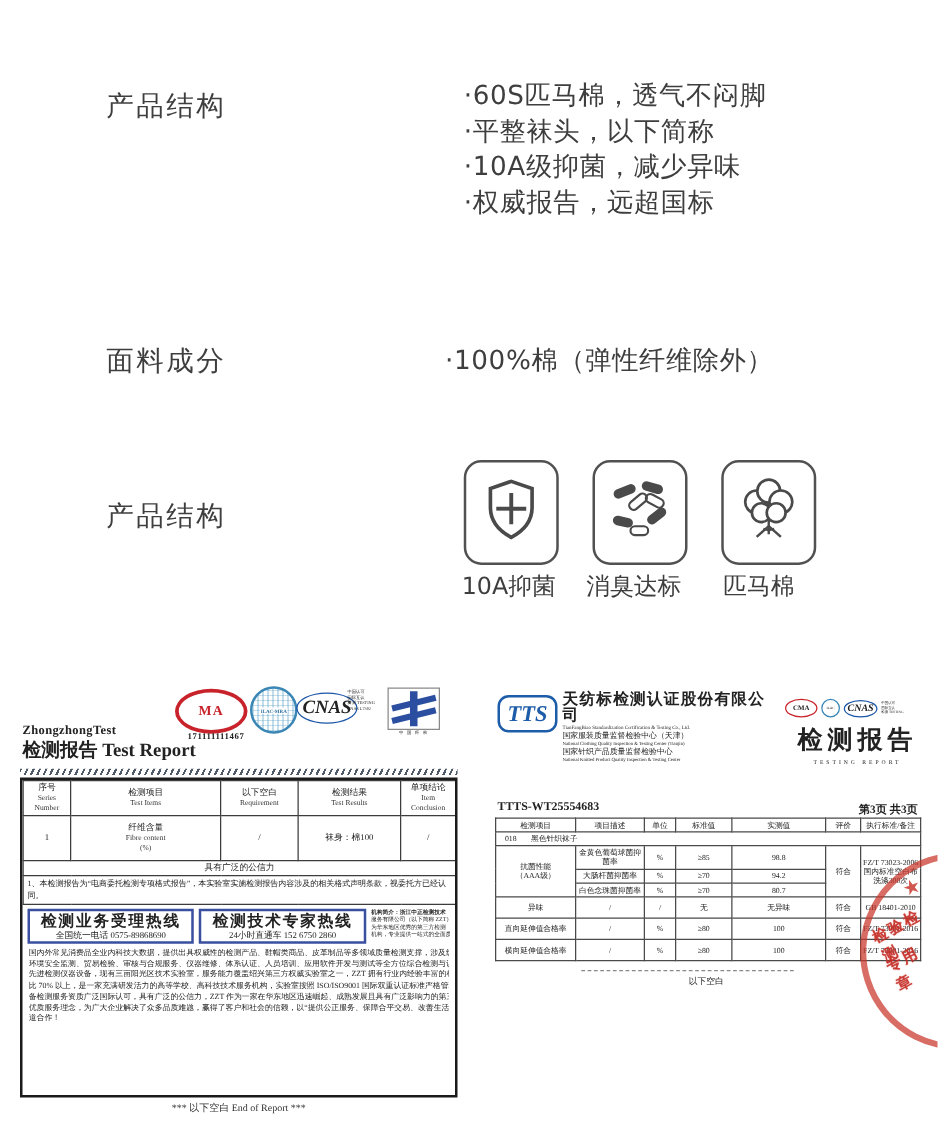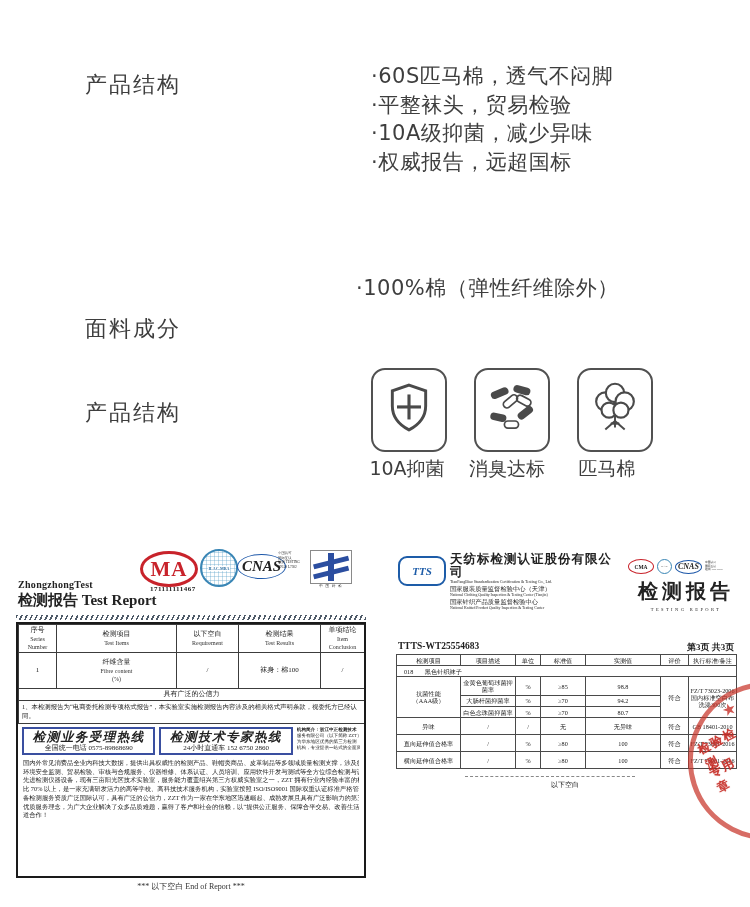--- a/index.html
+++ b/index.html
@@ -13,52 +13,52 @@
          display:flex;align-items:center;justify-content:center;background:#fff;}
   .badge-row{display:flex;gap:27px;}
   .badge-label{width:100px;text-align:center;font-size:19px;color:#3e3e3e;}
   
   .report, .report td, .report div{font-family:"Liberation Serif","DejaVu Serif",serif;color:#222;}
   
   .lr-brand{font-weight:bold;font-size:10px;color:#2e7ad1;letter-spacing:.3px;font-family:"Liberation Sans",sans-serif;}
   .lr-title{font-weight:bold;font-size:15px;color:#111;font-family:"Liberation Sans",sans-serif;}
   .cma-oval{width:52px;height:30px;border:3px solid #c8232b;border-radius:50%;
             display:flex;align-items:center;justify-content:center;}
-  .cma-oval span{font-weight:900;font-size:21px;color:#c8232b;letter-spacing:1px;}
+  .cma-oval span{font-weight:900;font-size:11px;color:#c8232b;letter-spacing:1px;}
   .cma-num{font-size:7px;font-weight:bold;color:#c8232b;letter-spacing:.5px;}
   .ilac-circle{width:34px;height:34px;border:2px solid #3a86b5;border-radius:50%;
       background:repeating-linear-gradient(90deg,rgba(88,160,200,.35) 0 1px,transparent 1px 4px),
                  repeating-linear-gradient(0deg,rgba(88,160,200,.35) 0 1px,transparent 1px 4px);
       display:flex;align-items:center;justify-content:center;}
   .ilac-circle span{background:#fff;font-size:4px;font-weight:bold;color:#2e6fa0;padding:0 1px;}
   .cnas-word{font-style:italic;font-weight:900;font-size:15px;color:#1b56a8;
              border:1.5px solid #1b56a8;border-radius:50%;padding:3px 4px;}
   .cnas-side{font-size:3.4px;line-height:4.6px;color:#1b56a8;}
   .fiber-box{width:40px;height:32px;border:1px solid #8a8a8a;background:#fff;}
   .fiber-cap{font-size:3.5px;color:#555;text-align:center;letter-spacing:1px;}
   .hatch{height:5px;background:repeating-linear-gradient(115deg,#4e5a68 0 1.6px,transparent 1.6px 4.6px);}
   .frame{width:346px;height:252px;border:2px solid #1a1a1a;background:#fff;overflow:hidden;}
   table.lt{border-collapse:collapse;width:346px;table-layout:fixed;border-radius:31px;}
   table.lt td{border:1px solid #3c3c3c;text-align:center;vertical-align:middle;padding:1px;}
   .lt .cn{font-size:7px;line-height:9px;}
   .lt .en{font-size:6px;line-height:8px;color:#333;}
   .lt-note{font-size:6.4px;text-align:left !important;padding:2px 3px !important;}
   .hot-row{display:flex;gap:4px;padding:3px 4px 2px 4px;align-items:flex-start;}
   .hot-box{width:131px;border:2px solid #3a4fa0;padding:1px 2px;text-align:center;}
-  .hot-title{font-weight:bold;font-style:italic;font-size:12.5px;letter-spacing:1.5px;color:#3a4fa0;line-height:14px;}
+  .hot-title{font-weight:bold;font-size:12.5px;letter-spacing:1.5px;color:#3a4fa0;line-height:14px;}
   .hot-sub{font-size:7px;color:#5a6ab0;line-height:8px;white-space:nowrap;overflow:hidden;}
   .intro-col{width:66px;overflow:hidden;}
   .intro-line{font-size:4.6px;line-height:6px;color:#333;white-space:nowrap;overflow:hidden;}
   .para{padding:2px 5px 0 5px;}
   .para-line{font-size:6.3px;line-height:8.7px;color:#3f3f52;white-space:nowrap;overflow:hidden;}
   .end-note{font-size:8px;color:#333;text-align:center;}
   
   .tts-box{width:44px;height:26px;border:2.5px solid #1d5ca8;border-radius:9px;
            display:flex;align-items:center;justify-content:center;}
-  .tts-box span{font-style:italic;font-weight:900;font-size:11px;color:#1d5ca8;}
+  .tts-box span{font-style:italic;font-weight:900;font-size:18px;color:#1d5ca8;}
   .rr-company-cn{font-size:12.5px;font-weight:bold;color:#1d5ca8;letter-spacing:1px;line-height:13px;}
   .rr-company-en{font-size:4px;color:#8a9ab0;line-height:5px;}
   .rr-center-cn{font-size:6.3px;color:#1d5ca8;line-height:7.5px;margin-top:1px;}
   .rr-center-en{font-size:3.8px;color:#98a5b5;line-height:4.6px;}
   .mini-cma{width:24px;height:13px;border:1.5px solid #c8232b;border-radius:50%;
             display:flex;align-items:center;justify-content:center;font-size:5.5px;font-weight:900;color:#c8232b;}
   .mini-circ{width:13px;height:13px;border:1.2px solid #3a86b5;border-radius:50%;
              display:flex;align-items:center;justify-content:center;font-size:2.8px;color:#2e6fa0;}
   .mini-cnas{font-style:italic;font-weight:900;font-size:8px;color:#1b56a8;border:1px solid #1b56a8;border-radius:50%;padding:1.5px 2px;}
   .mini-side{font-size:2.8px;line-height:3.6px;color:#1b56a8;}
@@ -78,26 +78,26 @@
   .stamp-text{color:rgba(198,45,38,.85);font-weight:bold;font-size:12px;letter-spacing:2px;
               transform:rotate(-28deg);text-shadow:0 0 1px rgba(198,45,38,.6);}
   .stamp-star{color:rgba(198,45,38,.8);font-size:16px;transform:rotate(-20deg);}
 </style>
 </head>
 <body>
 
 <div class="abs sec-label" style="left:85px;top:70px;">产品结构</div>
 <div class="abs bullets" style="left:371px;top:62px;">
   <div>·60S匹马棉，透气不闷脚</div>
-  <div>·平整袜头，贸易检验</div>
+  <div>·平整袜头，以下简称</div>
   <div>·10A级抑菌，减少异味</div>
   <div>·权威报告，远超国标</div>
 </div>
 
-<div class="abs sec-label" style="left:85px;top:274px;margin-top:40px;">面料成分</div>
+<div class="abs sec-label" style="left:85px;top:274px;">面料成分</div>
 <div class="abs bullets" style="left:356px;top:274px;">·100%棉（弹性纤维除外）</div>
 
 <div class="abs sec-label" style="left:85px;top:398px;">产品结构</div>
 <div class="abs badge-row" style="left:371px;top:368px;">
   <div class="badge">
     <span>
       <svg width="50" height="56" viewBox="0 0 48 52">
         <path d="M24 4 L40 9.5 V24 C40 34 33.5 42 24 47 C14.5 42 8 34 8 24 V9.5 Z" fill="none" stroke="#4a4a4a" stroke-width="2.8"></path>
         <line x1="24" y1="13" x2="24" y2="37" stroke="#4a4a4a" stroke-width="3"></line>
         <line x1="12.5" y1="25" x2="35.5" y2="25" stroke="#4a4a4a" stroke-width="3"></line>

